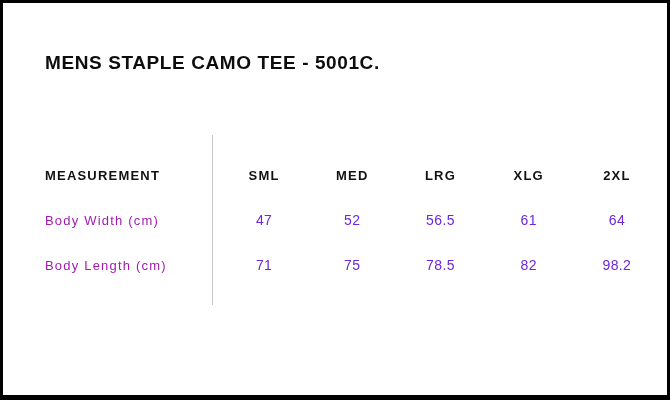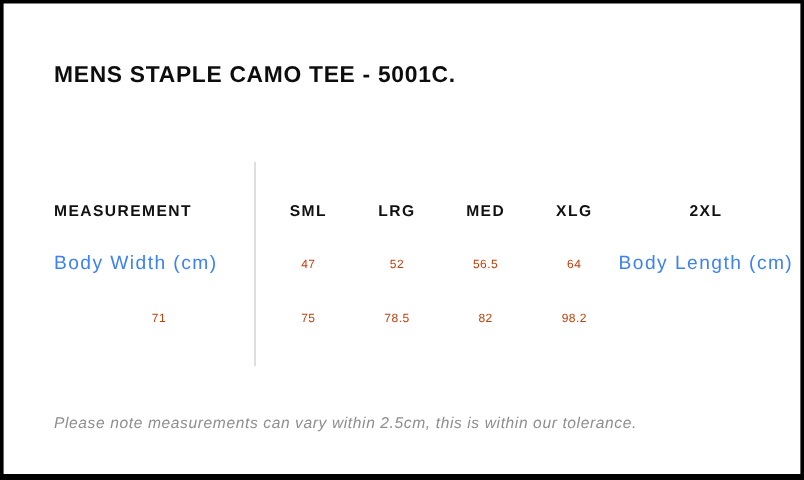--- a/index.html
+++ b/index.html
@@ -58,28 +58,28 @@
   .cell.label-col {
     justify-content: flex-start;
   }
   .cell.header {
     font-size: 13px;
     font-weight: bold;
     letter-spacing: 1.2px;
     color: #111111;
   }
   .cell.row-label {
-    font-size: 16px;
+    font-size: 13px;
     letter-spacing: 1.2px;
-    color: #3b82f6;
+    color: #a21caf;
   }
   .cell.value {
-    font-size: 10px;
+    font-size: 14px;
     letter-spacing: 0.4px;
-    color: #c2410c;
+    color: #6d28d9;
   }
   .footer-note {
     position: absolute;
     left: 42px;
     top: 342px;
     font-size: 13px;
     font-style: italic;
     letter-spacing: 0.5px;
     color: #8e8e8e;
     white-space: nowrap;
@@ -90,34 +90,34 @@
 
 <div class="page">
 
   <h1 class="title" style="margin:0;">MENS STAPLE CAMO TEE - 5001C.</h1>
 
   <div class="size-table">
     <div class="col-divider"></div>
 
     <div class="cell header label-col">MEASUREMENT</div>
     <div class="cell header">SML</div>
+    <div class="cell header">MED</div>
     <div class="cell header">LRG</div>
-    <div class="cell header">MED</div>
     <div class="cell header">XLG</div>
     <div class="cell header">2XL</div>
 
     <div class="cell row-label label-col">Body Width (cm)</div>
     <div class="cell value">47</div>
     <div class="cell value">52</div>
     <div class="cell value">56.5</div>
+    <div class="cell value">61</div>
     <div class="cell value">64</div>
 
     <div class="cell row-label label-col">Body Length (cm)</div>
     <div class="cell value">71</div>
     <div class="cell value">75</div>
     <div class="cell value">78.5</div>
     <div class="cell value">82</div>
     <div class="cell value">98.2</div>
   </div>
 
-  <div class="footer-note">Please note measurements can vary within 2.5cm, this is within our tolerance.</div>
 
 </div>
 
 </body></html>

